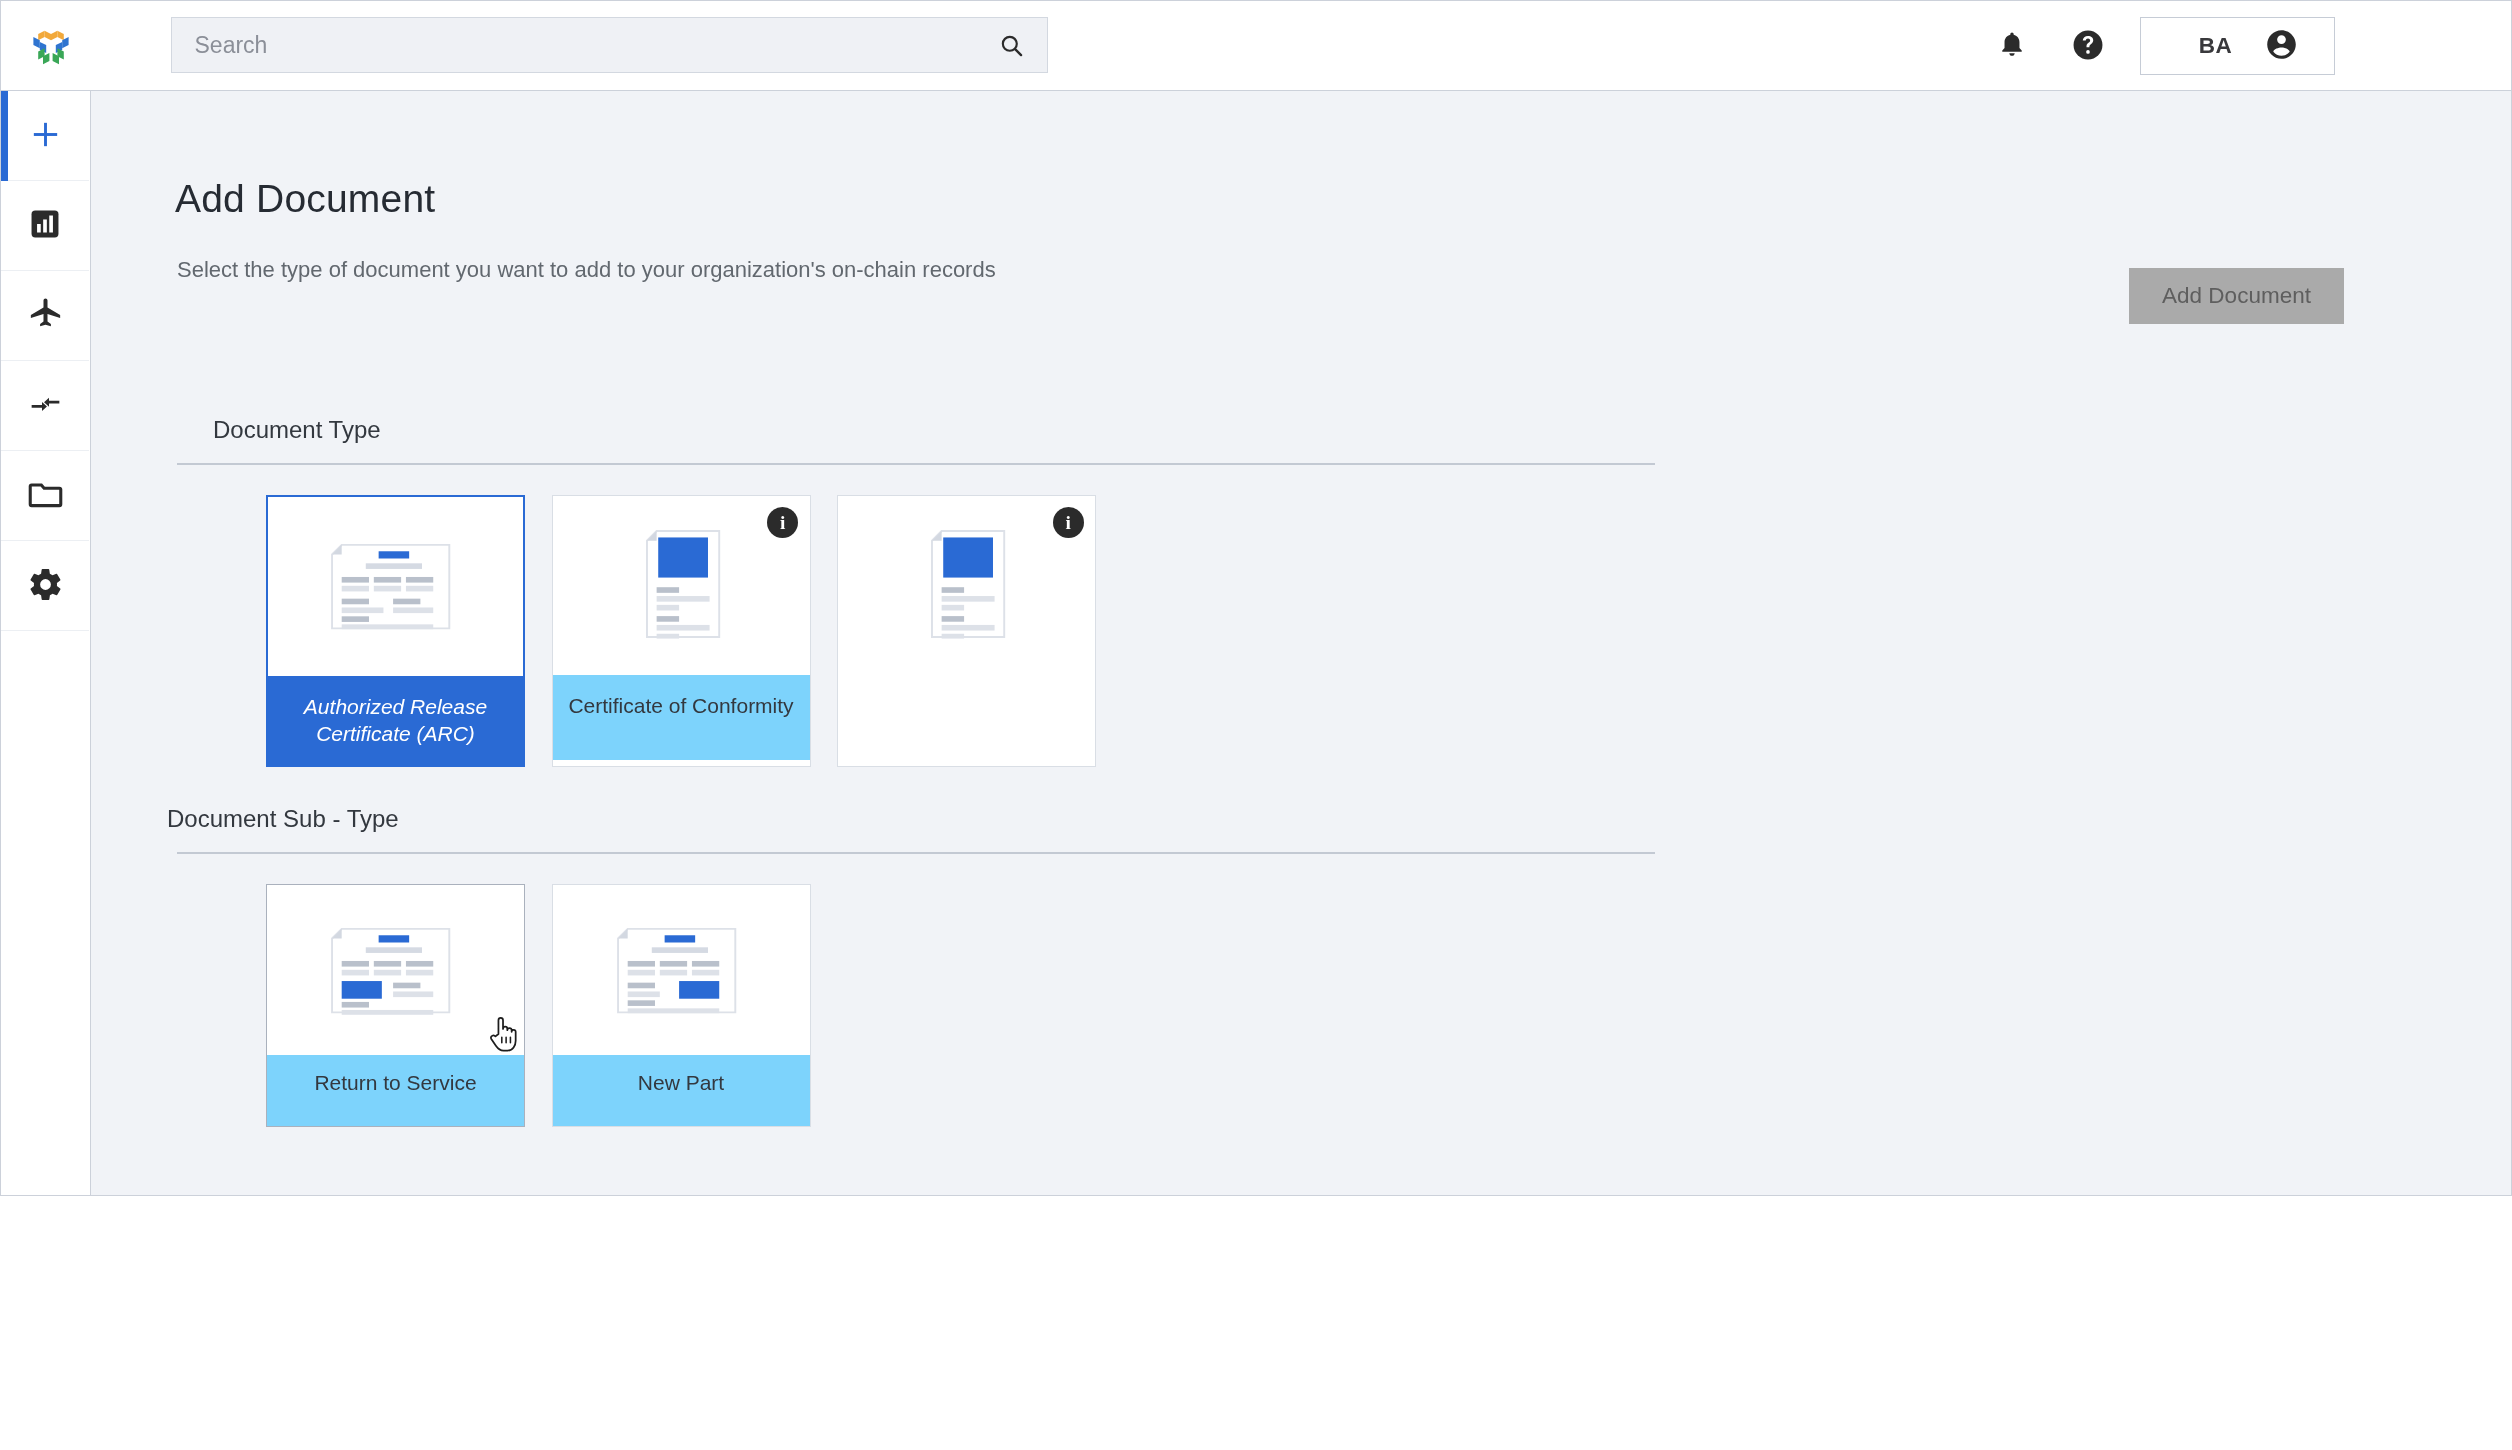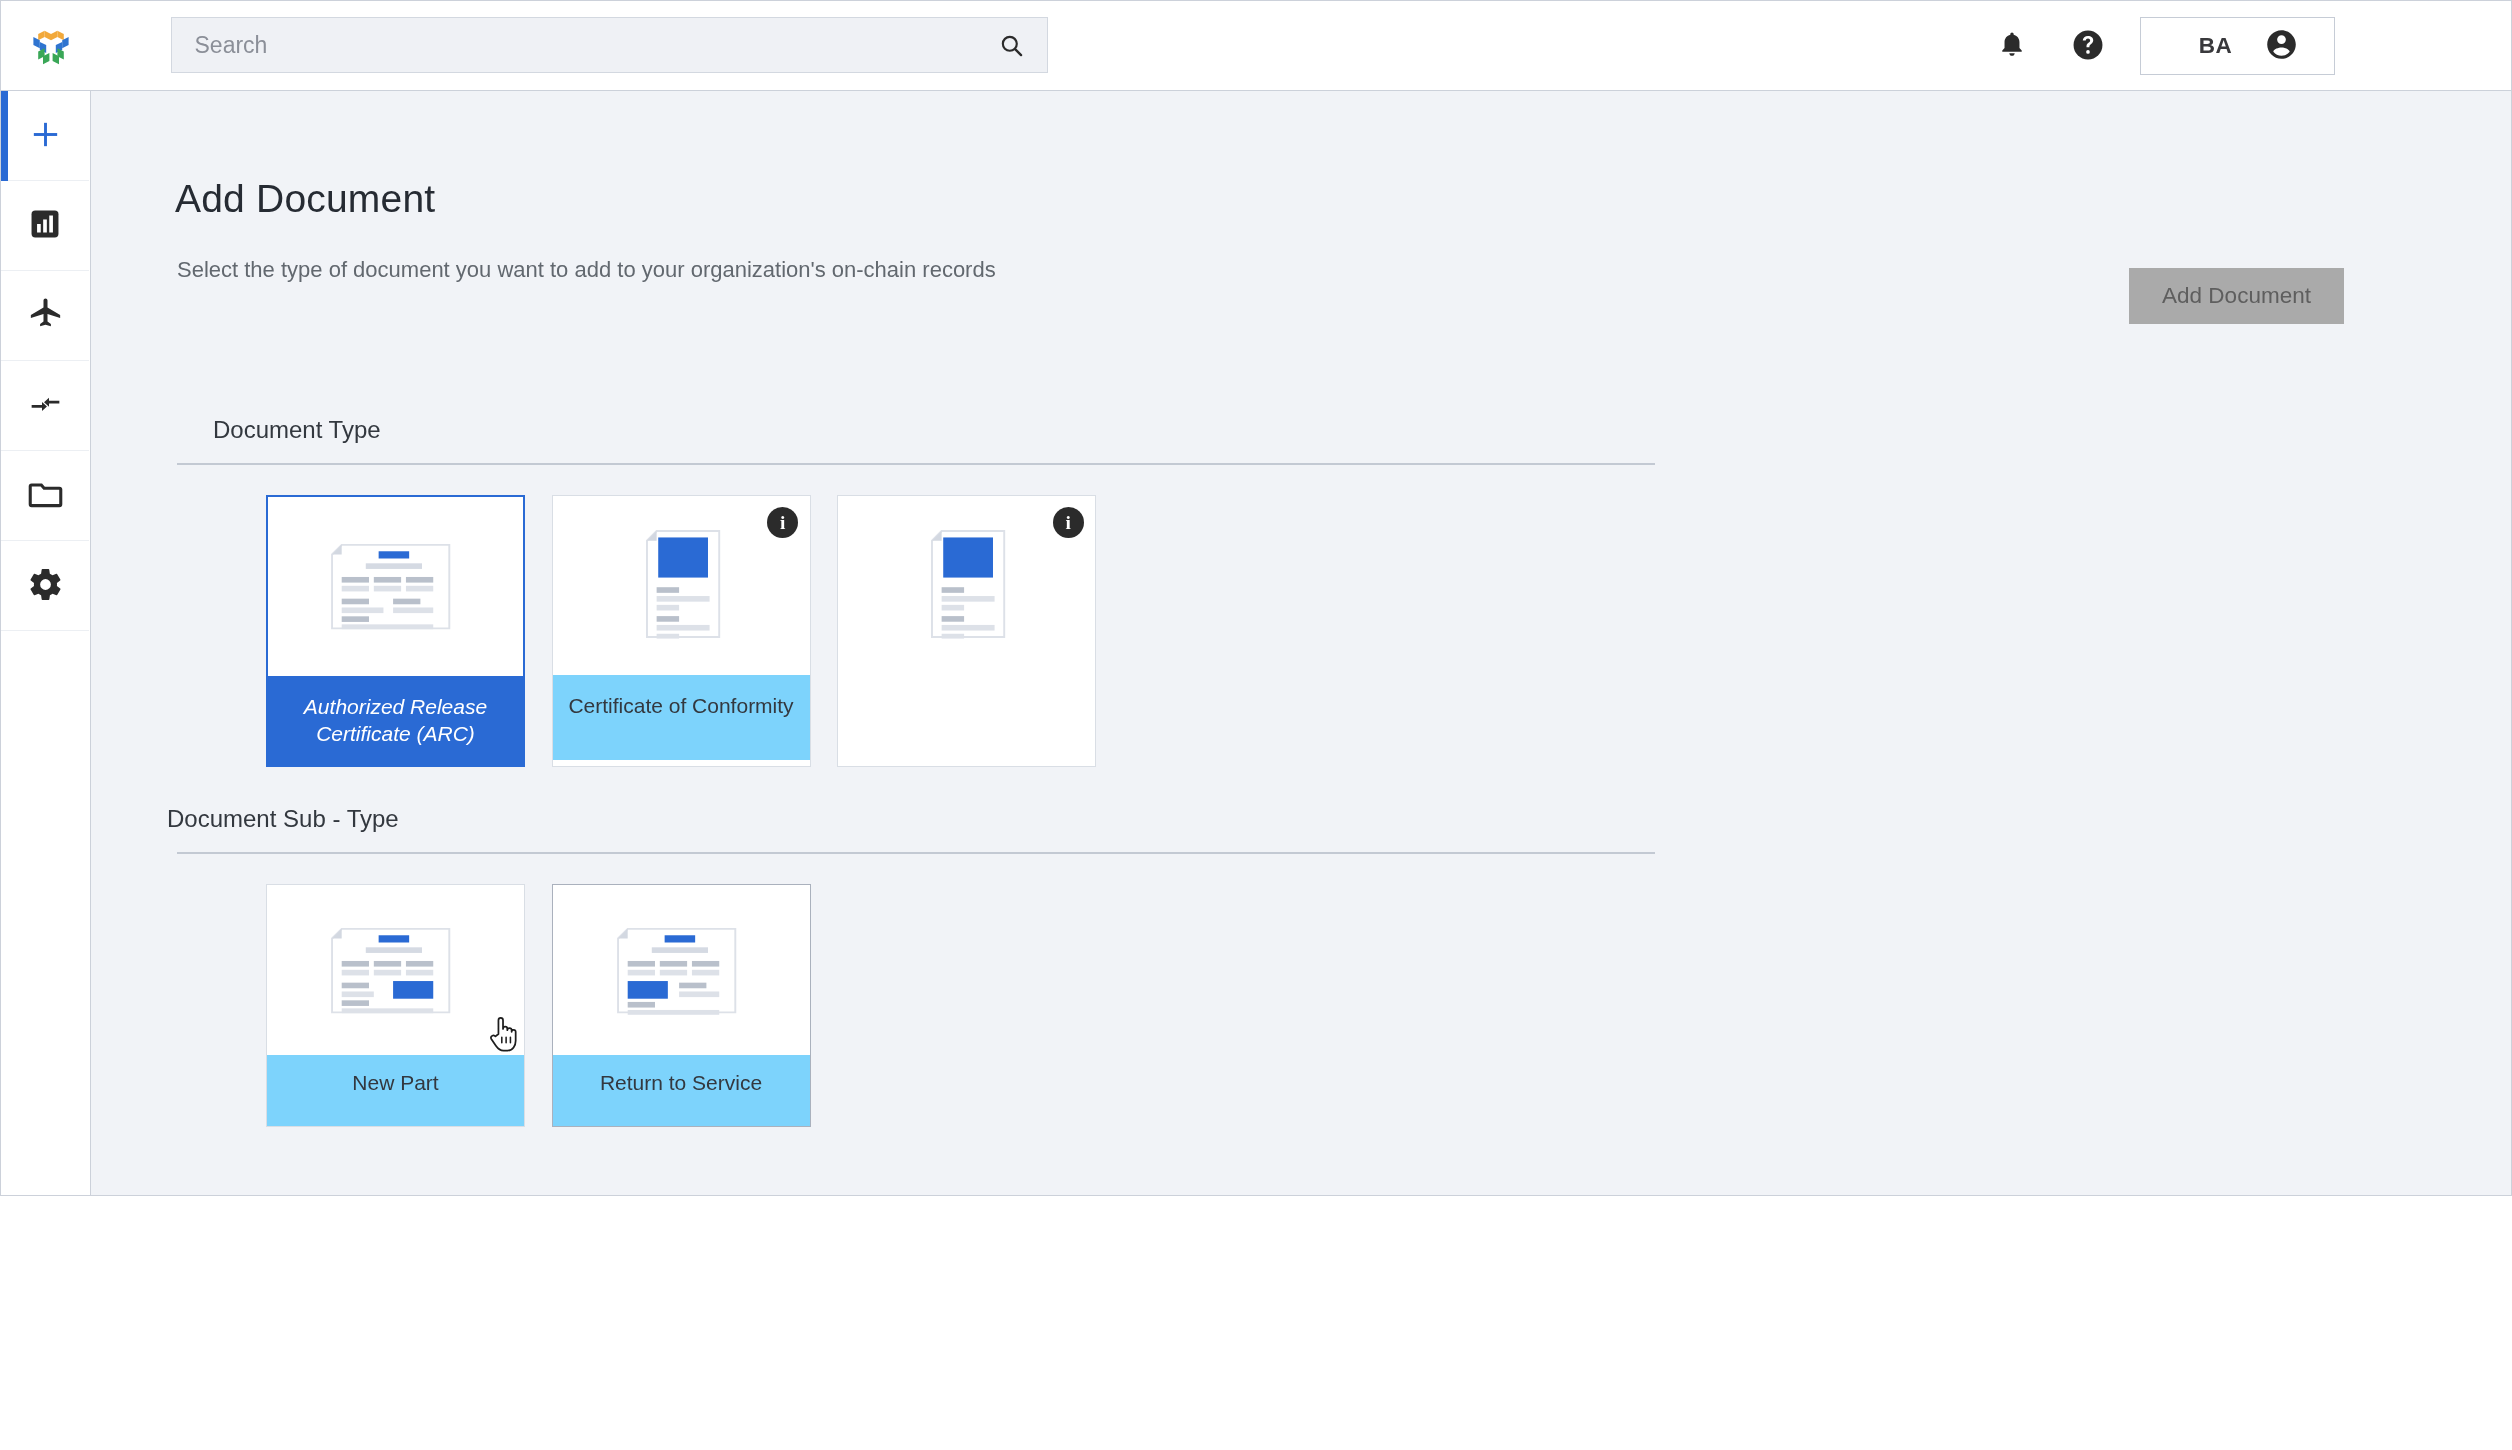--- a/index.html
+++ b/index.html
@@ -435,20 +435,45 @@
           </span>
         </div>
       </div>
     </div>
 
     <div class="section-label" style="left:76px; top:714px;">Document Sub - Type</div>
     <div class="section-rule" style="left:86px; top:761px; width:1478px;"></div>
 
     <div class="cards-row subtype-row">
 
+      <div class="card hovered">
+        <div class="card-thumb">
+          <span>
+            <svg width="143" height="106" viewBox="0 0 178 132">
+              <path d="M22 16 h134 v104 H10 V28 z" fill="#ffffff" stroke="#dde1e8" stroke-width="2.4"></path>
+              <path d="M22 16 L10 28 h12 z" fill="#d3d8e1"></path>
+              <rect x="68" y="24" width="38" height="9" fill="#2a6ad4"></rect>
+              <rect x="52" y="39" width="70" height="7" fill="#d5dae3"></rect>
+              <rect x="22" y="56" width="34" height="7" fill="#b9c0cb"></rect>
+              <rect x="62" y="56" width="34" height="7" fill="#b9c0cb"></rect>
+              <rect x="102" y="56" width="34" height="7" fill="#b9c0cb"></rect>
+              <rect x="22" y="67" width="34" height="7" fill="#dde1e8"></rect>
+              <rect x="62" y="67" width="34" height="7" fill="#dde1e8"></rect>
+              <rect x="102" y="67" width="34" height="7" fill="#dde1e8"></rect>
+              <rect x="22" y="81" width="50" height="22" fill="#2a6ad4"></rect>
+              <rect x="86" y="83" width="34" height="7" fill="#b9c0cb"></rect>
+              <rect x="86" y="94" width="50" height="7" fill="#dde1e8"></rect>
+              <rect x="22" y="107" width="34" height="7" fill="#b9c0cb"></rect>
+              <rect x="22" y="117" width="114" height="6" fill="#dde1e8"></rect>
+            </svg>
+          </span>
+        </div>
+        <div class="card-label">Return to Service</div>
+      </div>
+
       <div class="card">
         <div class="card-thumb">
           <span>
             <svg width="143" height="106" viewBox="0 0 178 132">
               <path d="M22 16 h134 v104 H10 V28 z" fill="#ffffff" stroke="#dde1e8" stroke-width="2.4"></path>
               <path d="M22 16 L10 28 h12 z" fill="#d3d8e1"></path>
               <rect x="68" y="24" width="38" height="9" fill="#2a6ad4"></rect>
               <rect x="52" y="39" width="70" height="7" fill="#d5dae3"></rect>
               <rect x="22" y="56" width="34" height="7" fill="#b9c0cb"></rect>
               <rect x="62" y="56" width="34" height="7" fill="#b9c0cb"></rect>
@@ -459,45 +484,20 @@
               <rect x="22" y="83" width="34" height="7" fill="#b9c0cb"></rect>
               <rect x="22" y="94" width="40" height="7" fill="#dde1e8"></rect>
               <rect x="86" y="81" width="50" height="22" fill="#2a6ad4"></rect>
               <rect x="22" y="105" width="34" height="7" fill="#b9c0cb"></rect>
               <rect x="22" y="115" width="114" height="6" fill="#dde1e8"></rect>
             </svg>
           </span>
         </div>
         <div class="card-label">New Part</div>
       </div>
-
-      <div class="card hovered">
-        <div class="card-thumb">
-          <span>
-            <svg width="143" height="106" viewBox="0 0 178 132">
-              <path d="M22 16 h134 v104 H10 V28 z" fill="#ffffff" stroke="#dde1e8" stroke-width="2.4"></path>
-              <path d="M22 16 L10 28 h12 z" fill="#d3d8e1"></path>
-              <rect x="68" y="24" width="38" height="9" fill="#2a6ad4"></rect>
-              <rect x="52" y="39" width="70" height="7" fill="#d5dae3"></rect>
-              <rect x="22" y="56" width="34" height="7" fill="#b9c0cb"></rect>
-              <rect x="62" y="56" width="34" height="7" fill="#b9c0cb"></rect>
-              <rect x="102" y="56" width="34" height="7" fill="#b9c0cb"></rect>
-              <rect x="22" y="67" width="34" height="7" fill="#dde1e8"></rect>
-              <rect x="62" y="67" width="34" height="7" fill="#dde1e8"></rect>
-              <rect x="102" y="67" width="34" height="7" fill="#dde1e8"></rect>
-              <rect x="22" y="81" width="50" height="22" fill="#2a6ad4"></rect>
-              <rect x="86" y="83" width="34" height="7" fill="#b9c0cb"></rect>
-              <rect x="86" y="94" width="50" height="7" fill="#dde1e8"></rect>
-              <rect x="22" y="107" width="34" height="7" fill="#b9c0cb"></rect>
-              <rect x="22" y="117" width="114" height="6" fill="#dde1e8"></rect>
-            </svg>
-          </span>
-        </div>
-        <div class="card-label">Return to Service</div>
-      </div>
     </div>
   </div>
 
   <div class="cursor">
     <svg width="35" height="42" viewBox="0 0 26 31">
       <path d="M8.5 15.5V5.3c0-1 .8-1.8 1.7-1.8s1.7.8 1.7 1.8v6.4c0-.9.7-1.6 1.6-1.6s1.6.7 1.6 1.6v1c0-.9.7-1.6 1.6-1.6s1.6.7 1.6 1.6v1.2c0-.9.7-1.5 1.5-1.5s1.5.7 1.5 1.5v6.6c0 3.6-2.1 7.3-6 7.3h-3c-3 0-4.3-1.6-5.7-3.6l-3.4-5c-.5-.8-.3-1.8.5-2.3.9-.6 2-.4 2.6.4z" fill="#ffffff" stroke="#1d1d1d" stroke-width="1.3" stroke-linejoin="round"></path>
       <path d="M11 18v4M14.2 18v4M17.4 18v4" stroke="#1d1d1d" stroke-width="1.15" stroke-linecap="round"></path>
     </svg>
   </div>
 

